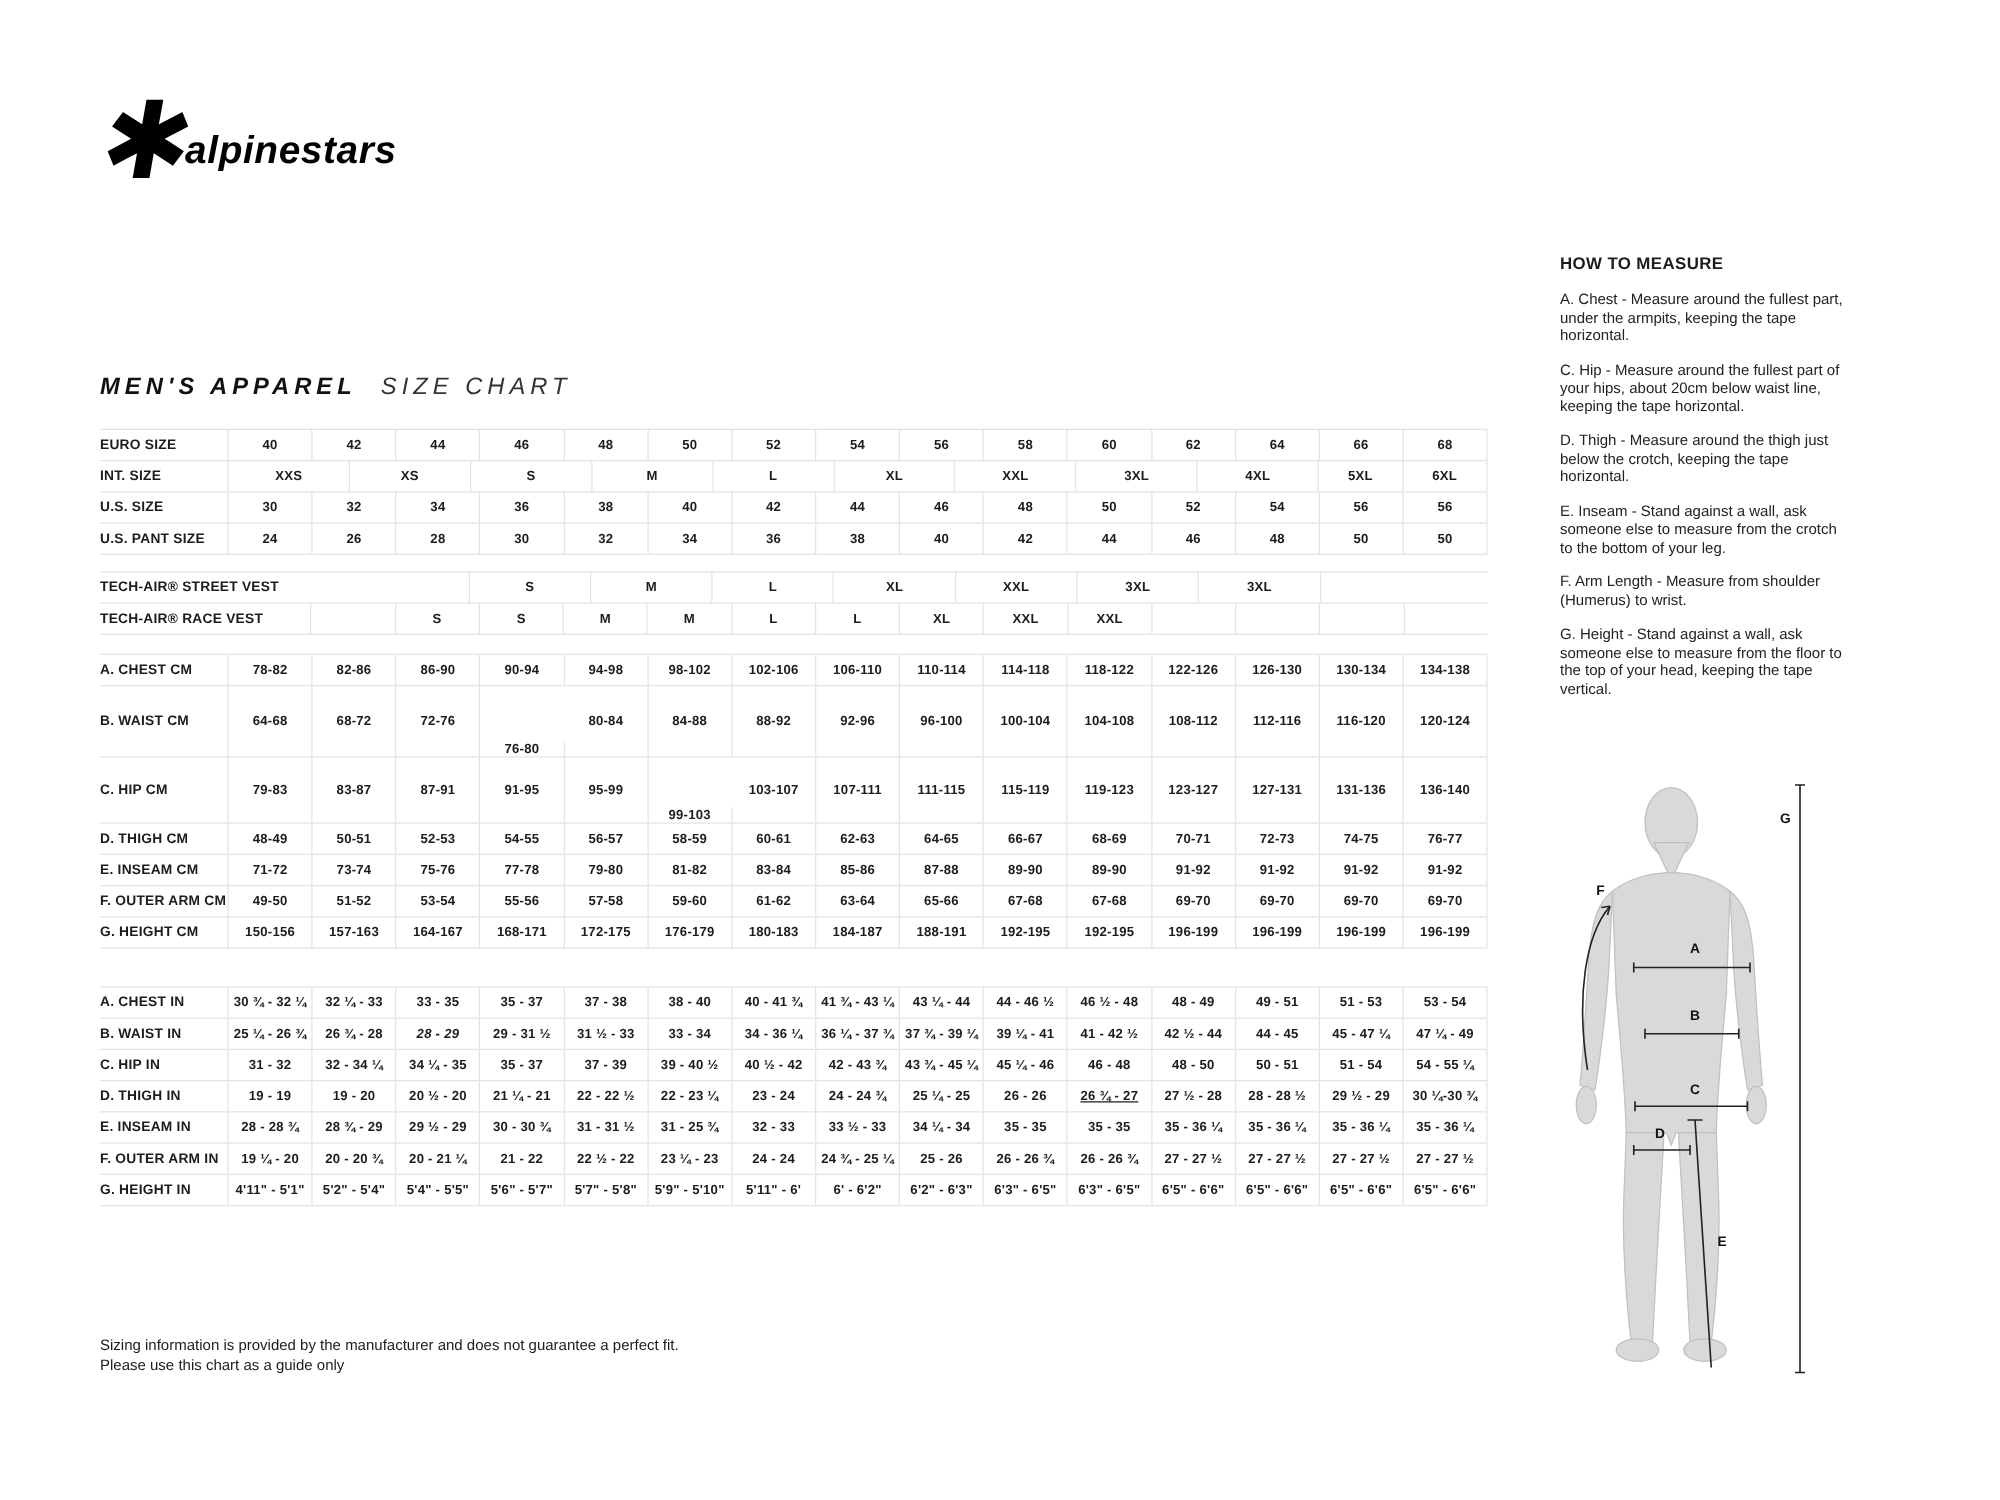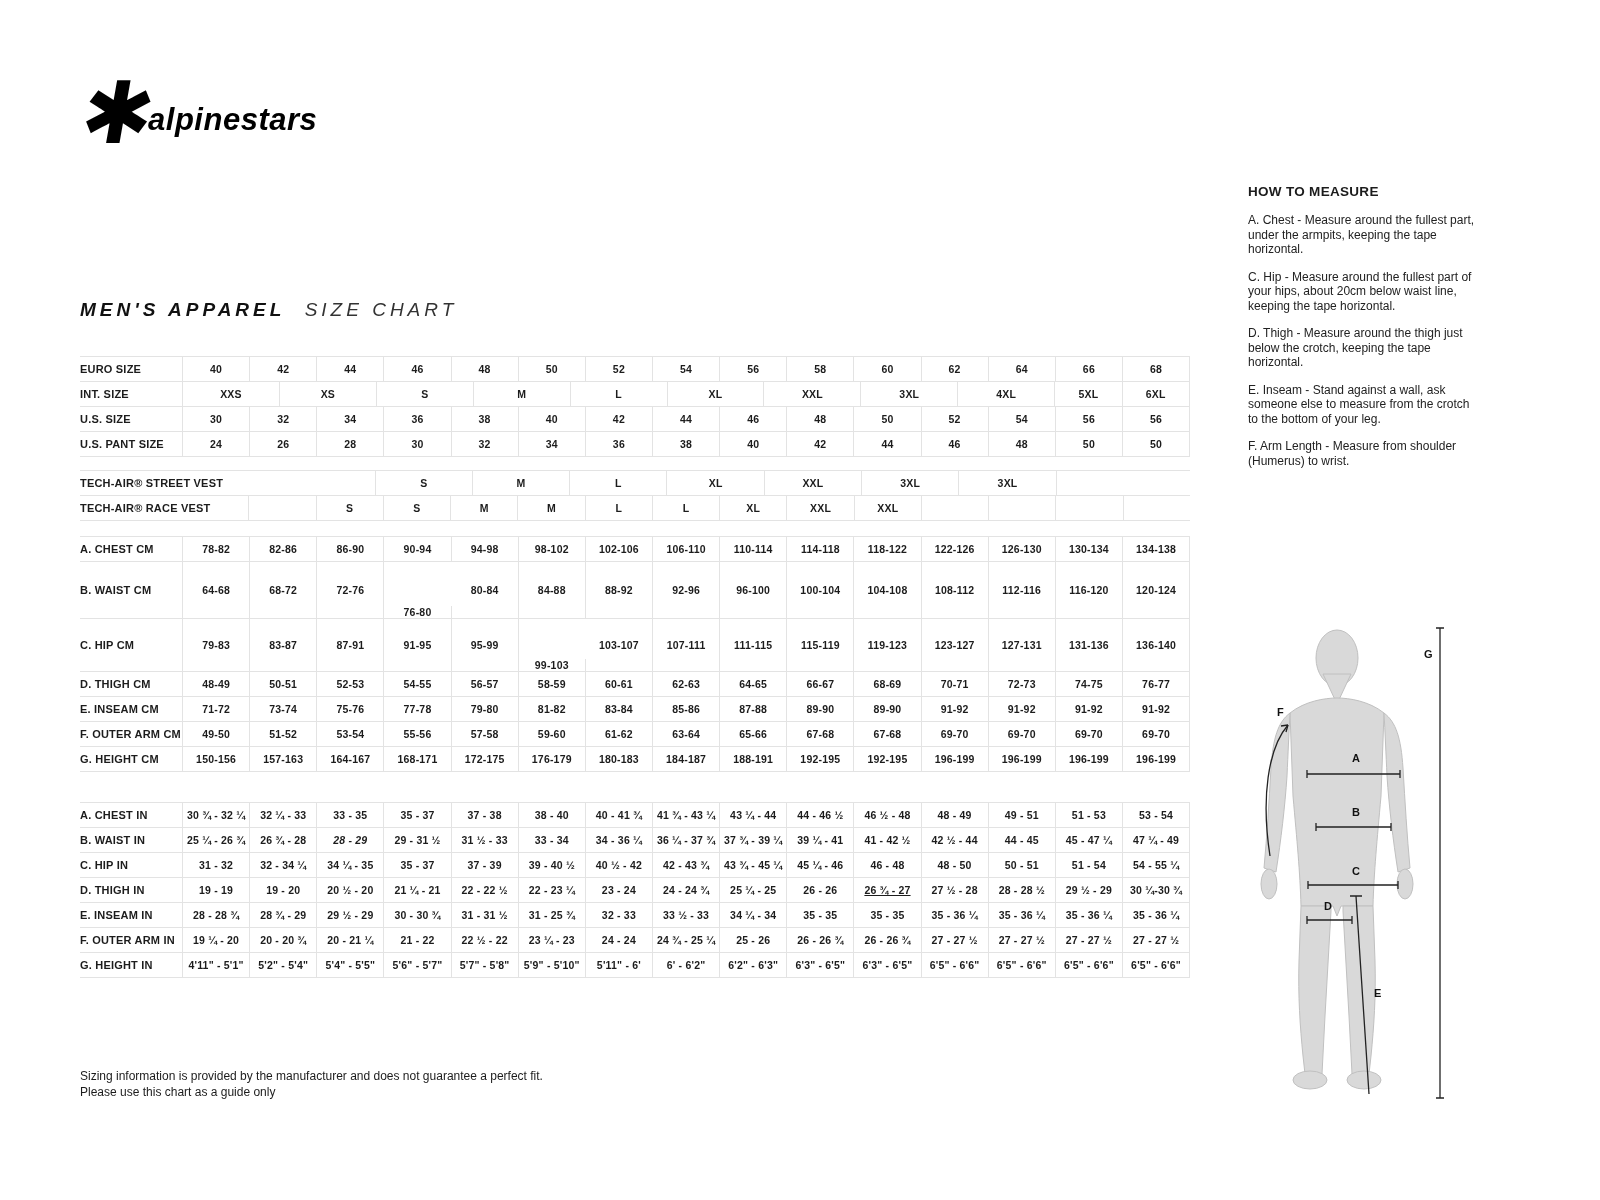--- a/index.html
+++ b/index.html
@@ -9,36 +9,36 @@
   }
   
   .logo{position:absolute;left:82px;top:70px;display:flex;align-items:center;}
   .logo-star{font-size:86px;line-height:86px;color:#000;transform:skewX(-10deg);font-family:"DejaVu Sans",sans-serif;}
   .logo-word{font-size:31px;font-weight:bold;font-style:italic;letter-spacing:.5px;color:#000;margin-left:-6px;margin-top:14px;}
   
   .title{position:absolute;left:80px;top:299px;font-style:italic;font-size:19px;letter-spacing:4px;white-space:nowrap;}
   .title .t1{font-weight:bold;color:#111;}
   .title .t2{font-weight:normal;color:#333;margin-left:10px;}
   
-  .size-table{position:absolute;left:80px;top:356px;width:1110px;}
+  .size-table{position:absolute;left:80px;top:343px;width:1110px;}
   .tgroup{}
   .g1{margin-bottom:13px;} .g2{margin-bottom:15px;} .g3{margin-bottom:30px;}
   .trow{display:flex;min-height:24px;border-bottom:1px solid #e3e3e3;align-items:stretch;}
   .tgroup .trow:first-child{border-top:1px solid #e3e3e3;}
   .tlabel{width:102px;flex:none;font-weight:bold;font-size:11px;line-height:1.18;display:flex;align-items:center;letter-spacing:.2px;}
   .tlabel.nowrap{white-space:nowrap;}
   .cells{flex:1;display:flex;}
   .tcell{flex-grow:1;flex-basis:0;display:flex;align-items:center;justify-content:center;
          font-weight:bold;font-size:10.5px;letter-spacing:.2px;border-right:1px solid #e3e3e3;
          white-space:nowrap;}
   .cells>.tcell:first-child:not(.blank){border-left:1px solid #e3e3e3;}
   .tcell.blank{border:none;}
   .tcell.blank+.tcell{border-left:1px solid #e3e3e3;}
   
-  .measure{position:absolute;left:1248px;top:184px;width:228px;}
+  .measure{position:absolute;left:1248px;top:203px;width:228px;}
   .measure h3{margin:0 0 14px 0;font-size:13.5px;letter-spacing:.3px;}
   .measure p{margin:0 0 13px 0;font-size:12px;line-height:14.5px;color:#222;}
   
   .diagram{position:absolute;left:1230px;top:616px;}
   
   .footer{position:absolute;left:80px;top:1068px;font-size:12px;line-height:16px;color:#1c1c1c;}
 </style>
 </head>
 <body>
 
@@ -454,20 +454,21 @@
   </div>
 
 <div class="measure">
   <h3>HOW TO MEASURE</h3>
   <div id="measure-items">
       <p>A. Chest - Measure around the fullest part, under the armpits, keeping the tape horizontal.</p>
       <p>C. Hip - Measure around the fullest part of your hips, about 20cm below waist line, keeping the tape horizontal.</p>
       <p>D. Thigh - Measure around the thigh just below the crotch, keeping the tape horizontal.</p>
       <p>E. Inseam - Stand against a wall, ask someone else to measure from the crotch to the bottom of your leg.</p>
       <p>F. Arm Length - Measure from shoulder (Humerus) to wrist.</p>
+      <p>G. Height - Stand against a wall, ask someone else to measure from the floor to the top of your head, keeping the tape vertical.</p>
     </div>
 </div>
 
 <div class="diagram">
   <svg width="220" height="492" viewBox="0 0 220 492">
     <g fill="#d9d9d9" stroke="#c0c0c0" stroke-width="1">
 
       <ellipse cx="107" cy="42" rx="21" ry="28"></ellipse>
 
       <polygon points="93,58 121,58 107,88"></polygon>

